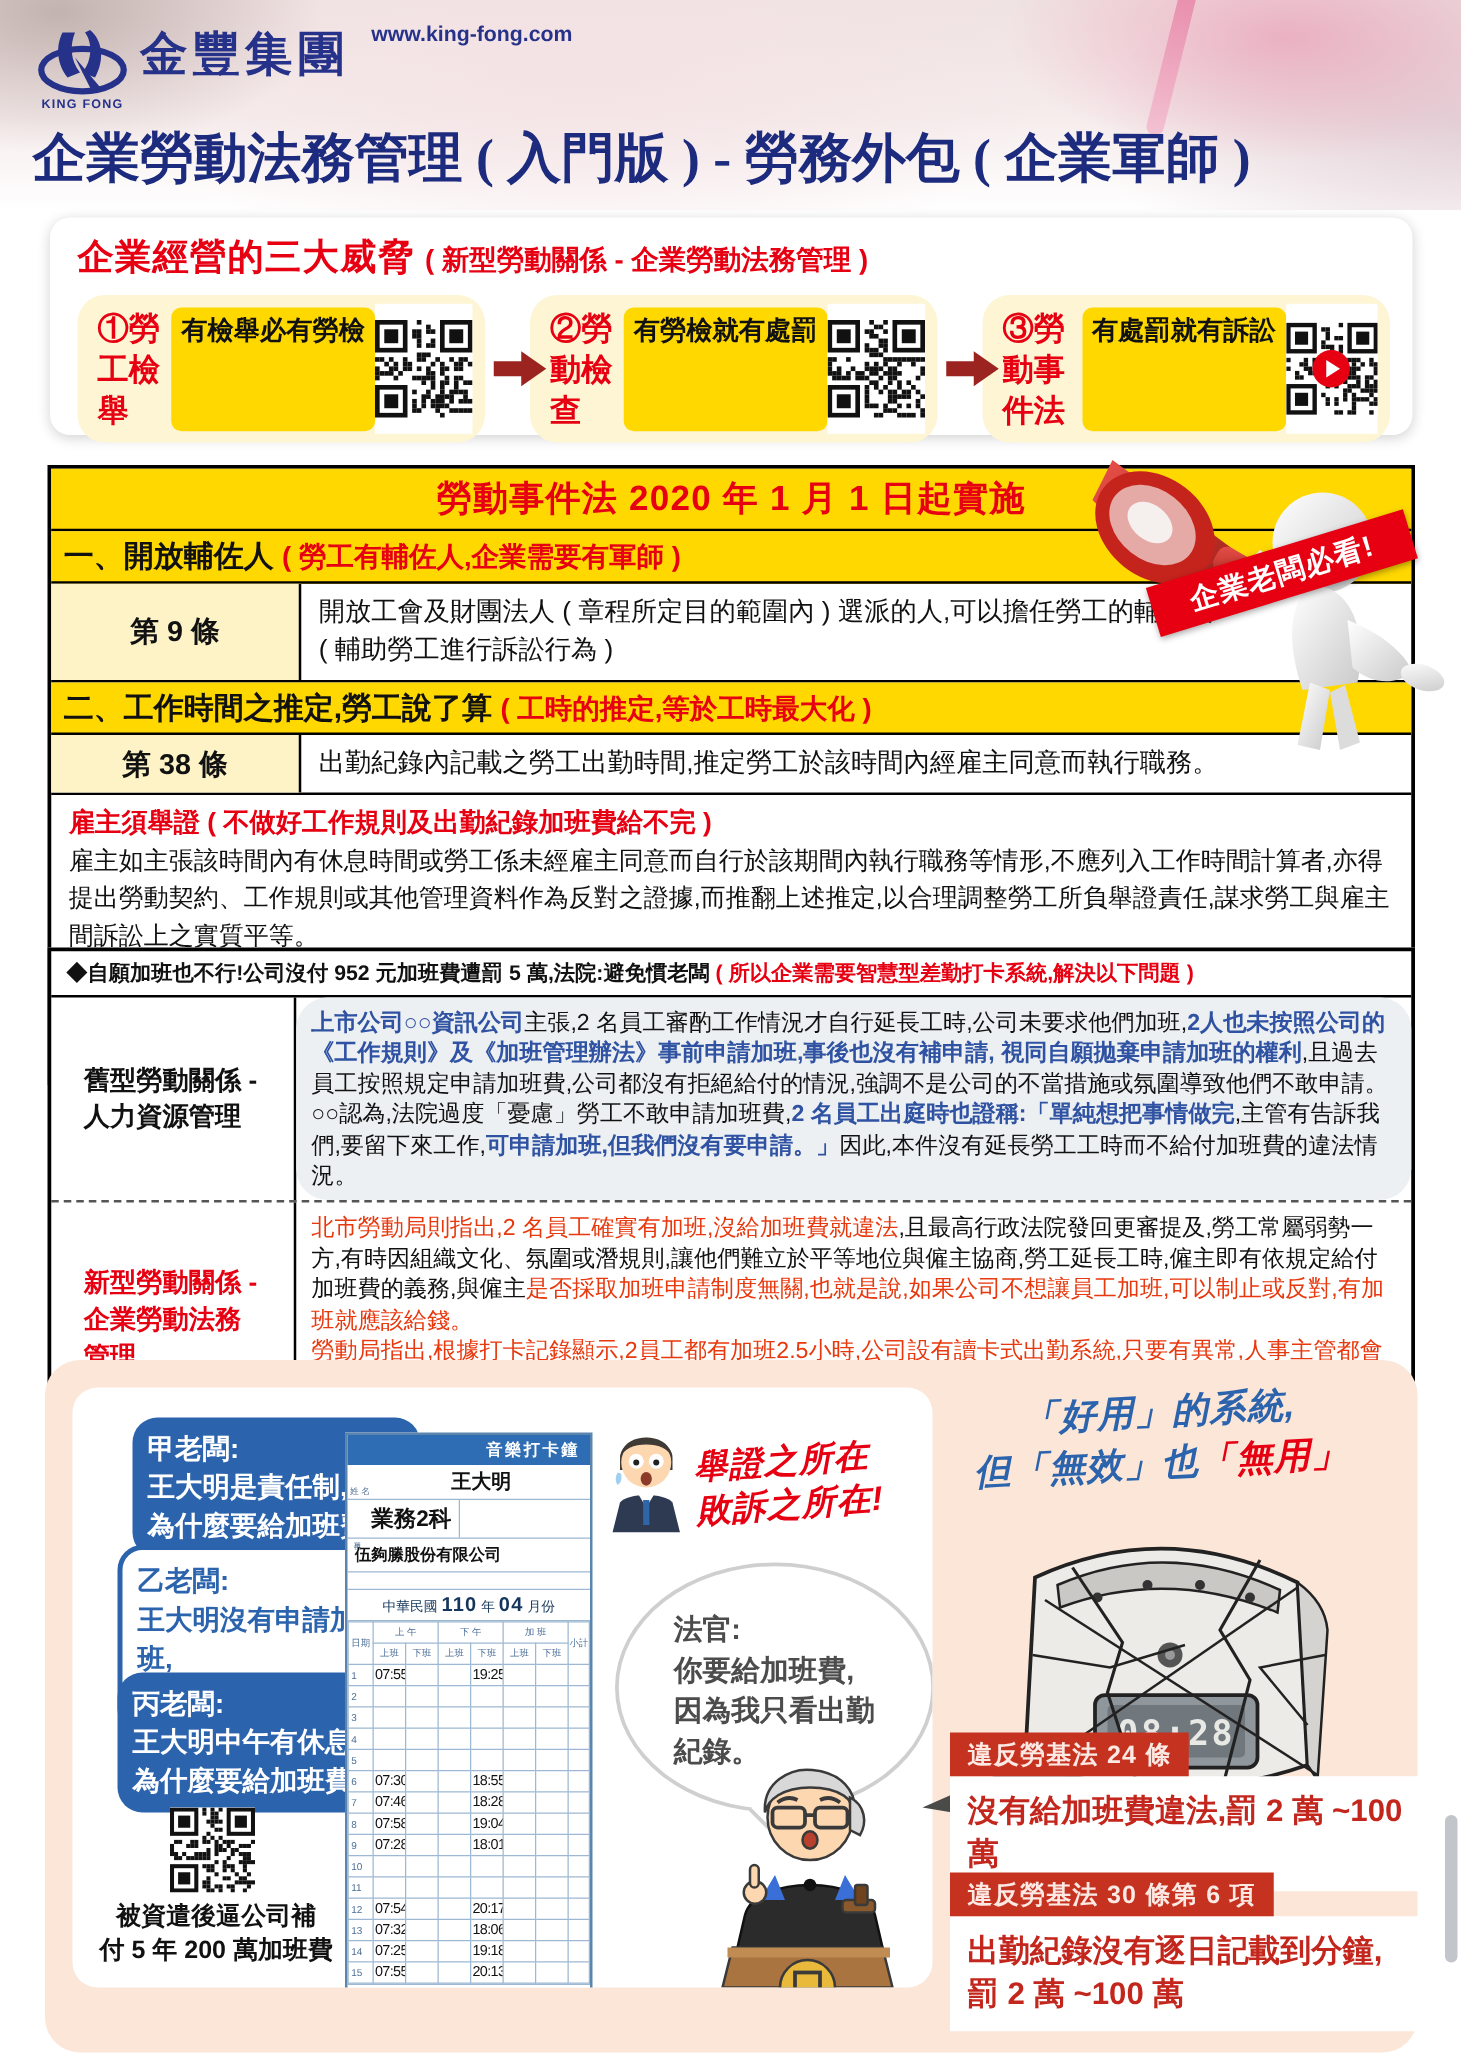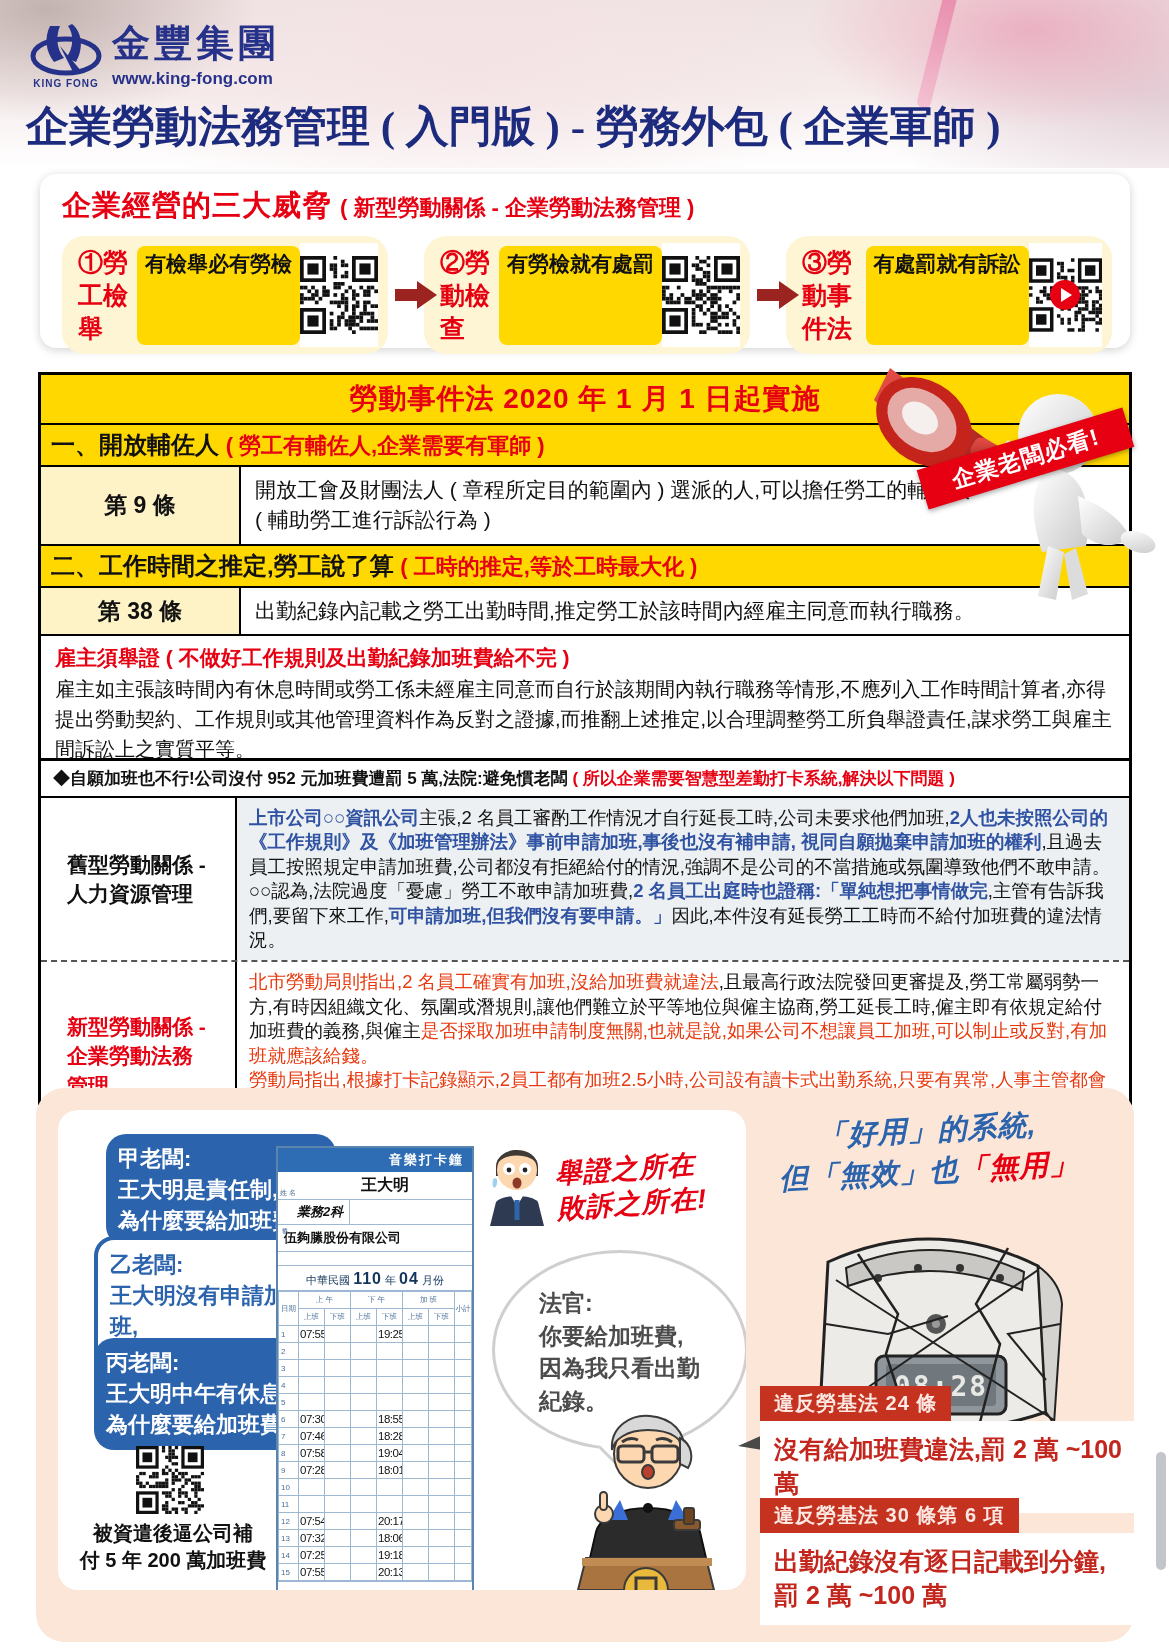--- a/index.html
+++ b/index.html
@@ -12,21 +12,21 @@
       radial-gradient(320px 140px at 88% 18%, rgba(233,140,170,.55), rgba(233,140,170,0) 70%),
       radial-gradient(420px 200px at 100% 60%, rgba(214,190,200,.6), rgba(214,190,200,0) 70%),
       radial-gradient(300px 160px at 4% 6%, rgba(150,130,125,.5), rgba(150,130,125,0) 70%),
       radial-gradient(500px 240px at 40% 30%, rgba(244,226,228,.9), rgba(244,226,228,0) 75%),
       linear-gradient(180deg,#efe2e2 0%,#f6ecec 55%,#ffffff 100%);
   }
   .pen { position:absolute; left:930px; top:-10px; width:14px; height:120px; background:linear-gradient(180deg,#e77fa4,#f3b9cd); transform:rotate(14deg); border-radius:7px; opacity:.8; }
 
   .logo-wrap { position:absolute; left:30px; top:18px; display:flex; gap:10px; align-items:flex-start; }
   .logo-mark { width:72px; height:66px; }
-  .brand-col { display:flex; flex-direction:column; }
+  .brand-col { display:flex; flex-direction:row;gap:17px; }
   .brand-row { display:flex; align-items:flex-end; gap:14px; }
   .brand-cn { font-size:38px; font-weight:bold; color:#26328a; letter-spacing:4px; font-family:"Liberation Serif", serif; }
   .brand-site { font-size:17px; font-weight:bold; color:#26328a; margin-bottom:2px; }
   .brand-en { font-size:10px; font-weight:bold; color:#26328a; letter-spacing:1px; margin-top:-6px; }
   .companies { position:absolute; left:318px; top:22px; display:flex; flex-direction:column; gap:3px; }
   .companies div { font-size:17px; font-weight:bold; color:#26328a; letter-spacing:2.5px; }
 
   .page-title { position:absolute; left:26px; top:98px; width:1130px; font-size:43px; font-weight:900; color:#1c2b7d; white-space:nowrap; font-family:"Liberation Serif", serif; letter-spacing:0px; }
 
   
@@ -66,21 +66,21 @@
 
   
   .case-table { position:absolute; left:38px; top:758px; width:1094px; border:3px solid #000; background:#fff; }
   .ct-title { padding:6px 12px; border-bottom:2px solid #000; font-size:17px; font-weight:900; color:#111; }
   .ct-title .red { color:#e60012; }
   .ct-row { display:flex; }
   .ct-row + .ct-row { border-top:2px dashed #555; }
   .ct-label { width:196px; border-right:2px solid #000; padding:12px 26px; font-size:21px; font-weight:bold; color:#111; display:flex; align-items:center; white-space:pre-line; line-height:1.4; }
   .ct-label.red { color:#e60012; }
   .ct-content { flex:1; padding:8px 12px; font-size:18.5px; line-height:1.32; color:#111; }
-  .bg-gray { background:#edf0f2; }
+  .bg-gray { background:#edf0f2;border-radius:25px; }
   .seg-black { color:#111; }
   .seg-blue { color:#2f52a2; font-weight:bold; }
   .seg-red { color:#e8380d; }
   .seg-gray { color:#8a8f98; font-size:16px; }
 
   
   .bottom { position:absolute; left:36px; top:1088px; width:1098px; height:554px; background:#fbe6d8; border-radius:28px; }
   .white-panel { position:absolute; left:22px; top:22px; width:688px; height:480px; background:#fff; border-radius:20px; overflow:hidden; }
 
   .bubble { position:absolute; width:230px; padding:10px 12px; border-radius:20px; font-size:22px; font-weight:900; line-height:1.4; }
@@ -95,21 +95,21 @@
   .panel-qr { position:absolute; left:78px; top:336px; width:68px; height:68px; }
   .panel-qr svg { width:100%; height:100%; }
   .qr-caption { position:absolute; left:10px; top:410px; width:210px; text-align:center; font-size:20px; font-weight:bold; color:#111; line-height:1.35; }
 
   
   .timecard { position:absolute; left:218px; top:36px; width:198px; height:536px; background:#fff; border:2px solid #5c85ad; font-family:"Liberation Sans", sans-serif; }
   .tc-head { background:#2e6db4; color:#fff; font-size:13px; font-weight:bold; text-align:right; padding:3px 8px; letter-spacing:2px; }
   .tc-fieldrow { display:flex; border-bottom:1px solid #9db8d2; align-items:flex-end; }
   .tc-tiny { font-size:7px; color:#56759a; padding:1px 2px; }
   .tc-name { flex:1; text-align:center; font-size:16px; font-weight:bold; color:#111; padding:3px 0; }
-  .tc-dept { font-size:13px; font-weight:bold; color:#111; padding:3px 6px; border-right:1px solid #9db8d2;font-style:italic; }
+  .tc-dept { font-size:18px; font-weight:bold; color:#111; padding:3px 6px; border-right:1px solid #9db8d2; }
   .tc-co { font-size:13px; font-weight:bold; color:#111; padding:4px 6px; border-bottom:1px solid #9db8d2; }
   .tc-blank { height:14px; border-bottom:1px solid #9db8d2; }
   .tc-month { text-align:center; padding:4px 0 2px; color:#14365c; font-size:11px; border-bottom:1px solid #9db8d2; }
   .tc-month b { font-size:16px; letter-spacing:1px; }
   table.tc { width:100%; border-collapse:collapse; table-layout:fixed; }
   table.tc td, table.tc th { border:1px solid #9db8d2; font-weight:normal; height:17px; overflow:hidden; }
   th.tc-h { font-size:7.5px; color:#4c6e96; }
   td.tc-day { font-size:8px; color:#4c6e96; text-align:left; padding-left:2px; }
   td.tc-time { font-size:11.5px; font-weight:bold; color:#111; text-align:left; padding-left:1px; letter-spacing:-0.5px; }
   .tc-foot { height:26px; border-top:1px solid #9db8d2; }

